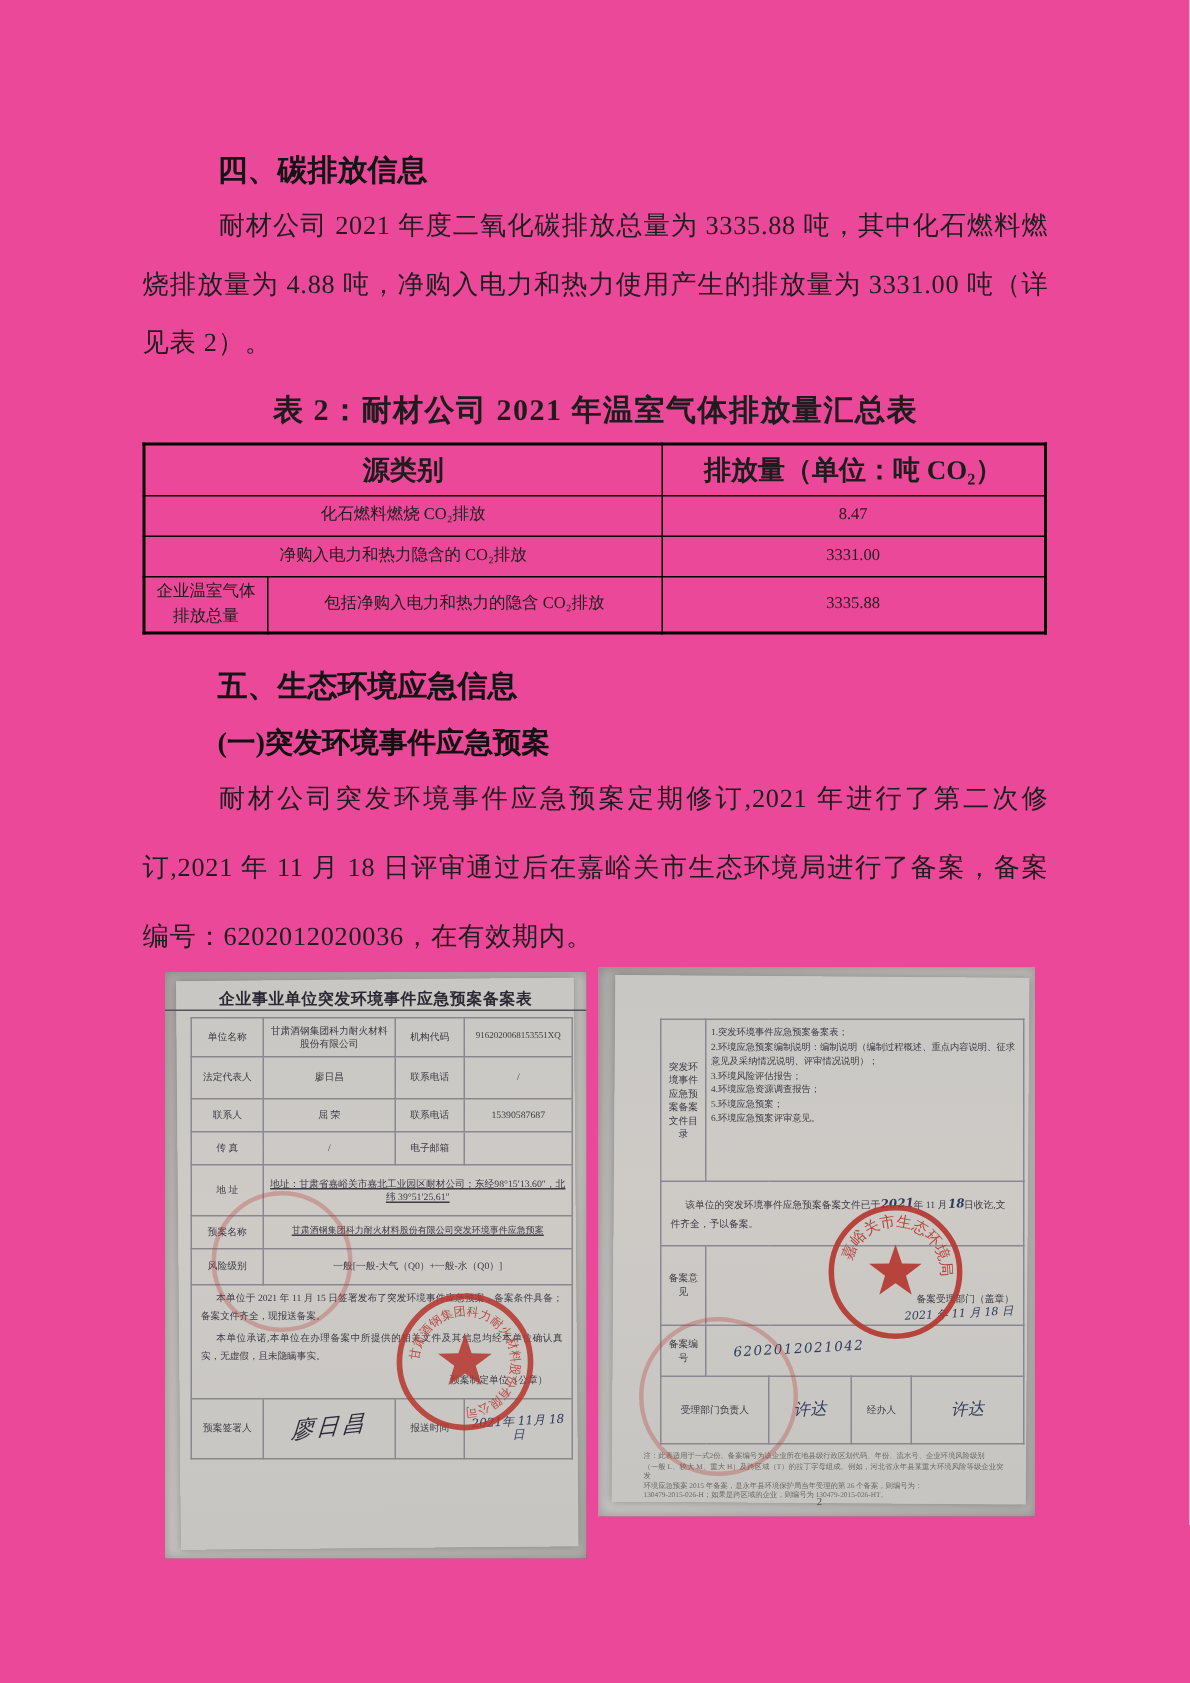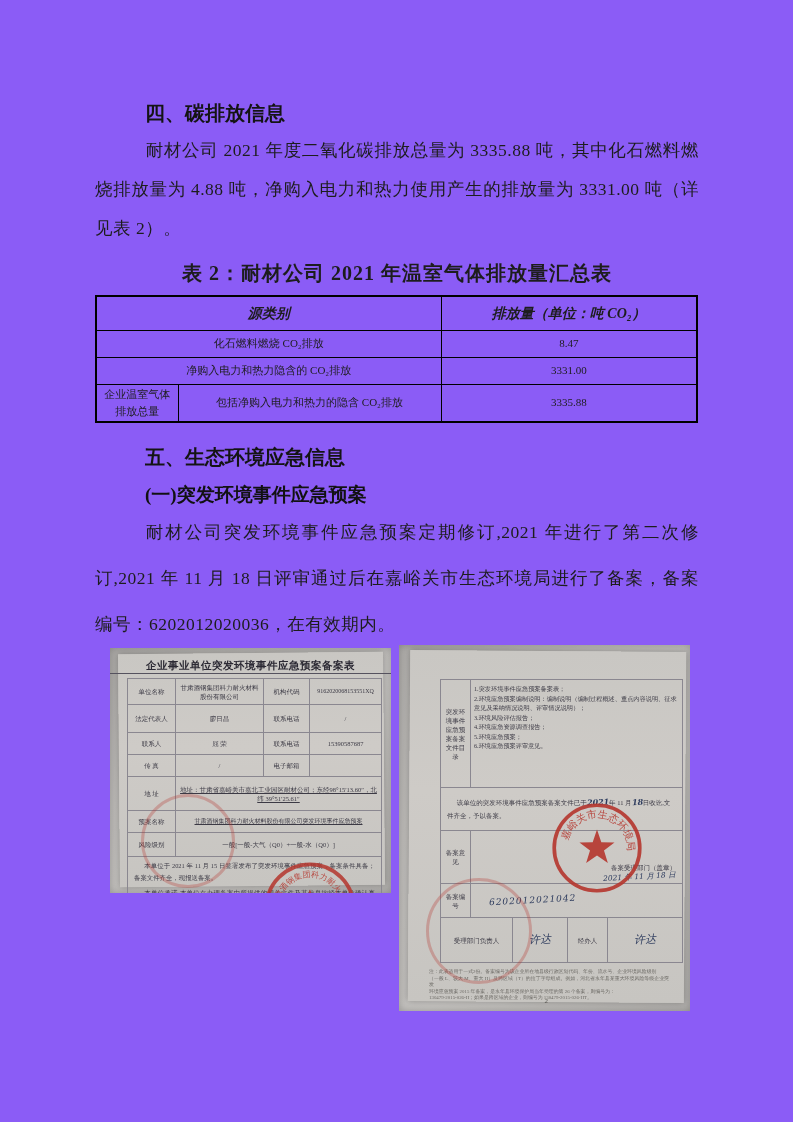--- a/index.html
+++ b/index.html
@@ -1,29 +1,29 @@
 <!DOCTYPE html>
 <html><head>
 <meta charset="utf-8">
 <style>
   html,body{margin:0;padding:0;background:#ffffff;}
-  .page{position:relative;width:793px;height:1122px;background:#8b5cf6;overflow:hidden;
+  .page{position:relative;width:793px;height:1122px;background:#ec4899;overflow:hidden;
         font-family:"Liberation Serif","DejaVu Serif",serif;color:#1d1d1d;}
   .abs{position:absolute;}
   .h-num{font-family:"Liberation Sans","DejaVu Sans",sans-serif;font-weight:bold;font-size:20px;color:#141414;}
   .h-sub{font-family:"Liberation Serif","DejaVu Serif",serif;font-weight:bold;font-size:19px;color:#111;}
   .bodyp{font-size:17.5px;line-height:39px;text-align:justify;text-justify:inter-character;
          text-indent:2.9em;letter-spacing:.5px;}
   .bodyp2{line-height:46px;}
   .tcaption{font-weight:bold;font-size:20px;text-align:center;letter-spacing:1px;}
   table.em{border-collapse:collapse;width:601px;table-layout:fixed;}
   table.em th,table.em td{border:1px solid #000;text-align:center;vertical-align:middle;
          font-size:11px;padding:1px 3px;line-height:17px;}
   table.em{border:2px solid #000;}
-  table.em th{font-weight:bold;font-size:14px;font-style:italic;}
+  table.em th{font-weight:bold;font-size:18px;}
   .pageno{font-size:12.5px;font-weight:bold;text-align:center;letter-spacing:1px;}
   
   .photo{position:absolute;background:linear-gradient(135deg,#aeaca9 0%,#bebcb9 30%,#c6c4c1 60%,#b4b2af 100%);
          box-shadow:inset 0 0 8px rgba(0,0,0,.25);overflow:hidden;}
   .paper{position:absolute;background:linear-gradient(180deg,#c9c7c3 0%,#cecbc7 40%,#c7c5c1 100%);
          box-shadow:0 0 6px rgba(0,0,0,.28);}
   .scan-title{position:absolute;text-align:center;font-weight:bold;color:#2b2933;
          font-size:10.5px;letter-spacing:.5px;width:100%;border-bottom:1px solid #55525e;}
   table.scan{border-collapse:collapse;table-layout:fixed;position:absolute;}
   table.scan td{border:1px solid #8a8790;color:#3c3a45;font-size:6.5px;line-height:9px;
@@ -78,21 +78,21 @@
       <td>3335.88</td>
     </tr>
   </tbody>
     </table>
 
   <div class="abs h-sub" style="left:145px;top:482px;">(一)突发环境事件应急预案</div>
   <div class="abs h-num" style="left:145px;top:444px;">五、生态环境应急信息</div>
 
   <div class="abs bodyp bodyp2" style="left:95px;top:509px;width:604px;">耐材公司突发环境事件应急预案定期修订,2021 年进行了第二次修订,2021 年 11 月 18 日评审通过后在嘉峪关市生态环境局进行了备案，备案编号：6202012020036，在有效期内。</div>
 
-  <div class="photo" style="left:110px;top:648px;width:281px;height:245px;">
+  <div class="photo" style="left:110px;top:648px;width:281px;height:391px;">
     <div class="paper" style="left:9px;top:5px;right:7px;bottom:7px;transform:rotate(-.5deg);"></div>
     <div class="scan-title" style="left:0;top:11px;">企业事业单位突发环境事件应急预案备案表</div>
     <table class="scan" style="left:17px;top:30px;width:254px;">
       <colgroup>
           <col style="width:48px">
           <col style="width:88px">
           <col style="width:46px">
           <col style="width:72px">
         </colgroup>
       <tbody>

